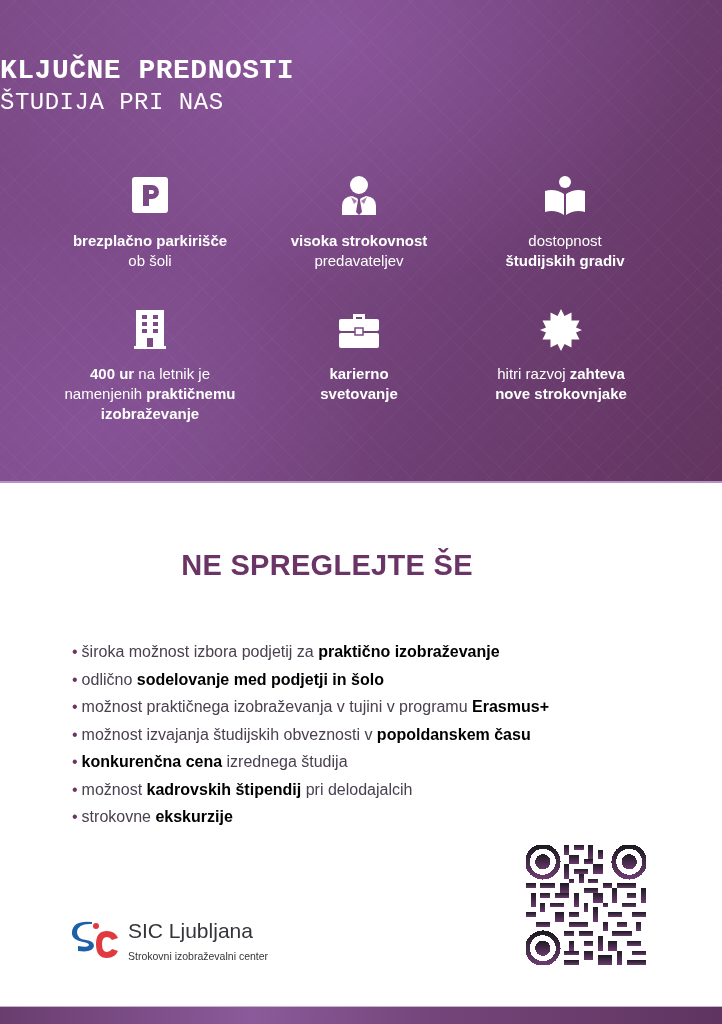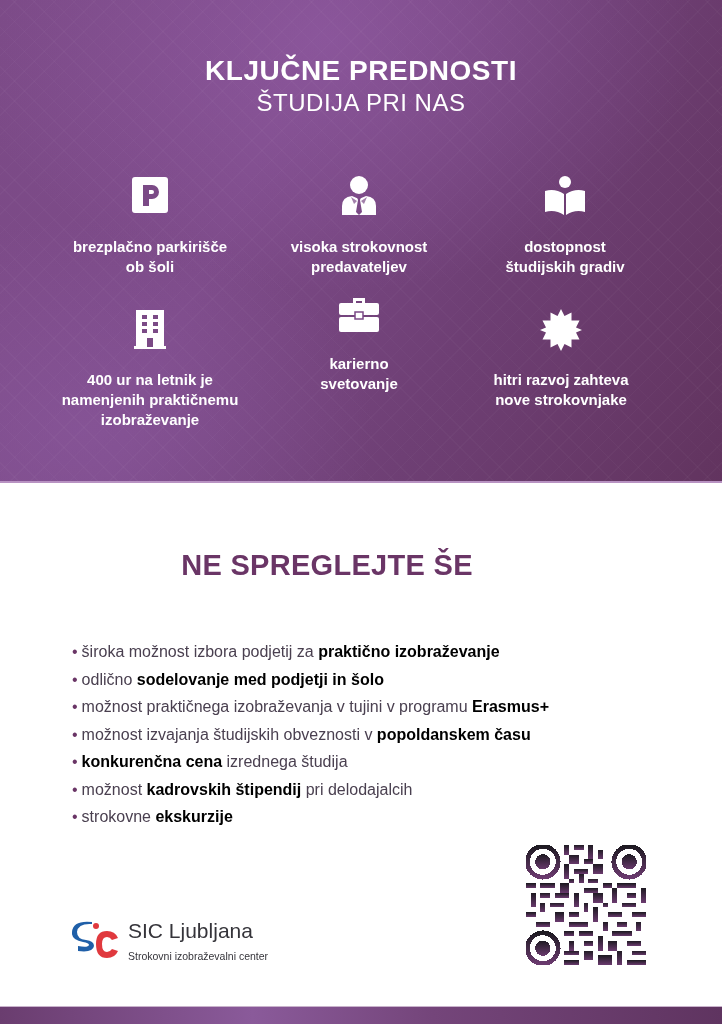--- a/index.html
+++ b/index.html
@@ -15,29 +15,29 @@
   }
   .hero::after {
     content: ""; position: absolute; inset: 0;
     background-image:
       repeating-linear-gradient(45deg, rgba(255,255,255,0.025) 0 1px, transparent 1px 14px),
       repeating-linear-gradient(-45deg, rgba(255,255,255,0.025) 0 1px, transparent 1px 14px);
     pointer-events: none;
   }
   .hero-edge { position: absolute; left: 0; top: 481px; width: 722px; height: 2px; background: #b892c2; }
 
-  .hero-title { position: absolute; left: 0; top: 55px; width: 722px; text-align: center; color: #fff; z-index: 2; }
+  .hero-title { position: absolute; left: 0; top: 55px; width: 722px; color: #fff; z-index: 2; font-family: Liberation Mono, monospace; }
   .hero-title .t1 { font-weight: 700; font-size: 28px; letter-spacing: 0.5px; line-height: 32px; display: block; }
   .hero-title .t2 { font-weight: 400; font-size: 24px; letter-spacing: 0.5px; line-height: 32px; display: block; }
 
   .feature { position: absolute; width: 230px; text-align: center; color: #fff; z-index: 2; }
   .feature .icon { display: block; margin: 0 auto; height: 44px; width: 44px; }
-  .feature .label { display: block; font-size: 15px; line-height: 20px; margin-top: 18px; }
+  .feature .label { display: block; font-size: 15px; line-height: 20px; margin-top: 12px; }
   .feature .label b { font-weight: 700; }
-  .feature .label .n { font-weight: 700; }
+  .feature .label .n { font-weight: 400; }
 
   .section2-title {
     position: absolute; left: 0; top: 549px; width: 654px; text-align: center;
     font-weight: 700; font-size: 29px; color: #6a3566; letter-spacing: 0.3px;
   }
 
   .list { position: absolute; left: 72px; top: 638px; list-style: none; }
   .list li { font-size: 16px; line-height: 27.5px; color: #4a4050; white-space: nowrap; }
   .list li .dot { color: #6a3566; margin-right: 4px; }
   .list li b { color: #000000; font-weight: 700; }
@@ -116,21 +116,21 @@
       <rect x="19" y="30" width="6" height="9"></rect>
     </g>
   </svg>
   <span class="label">
     <b>400 ur</b><span class="n"> na letnik je</span><br>
     <span class="n">namenjenih </span><b>praktičnemu</b><br>
     <b>izobraževanje</b>
   </span>
 </div>
 
-<div class="feature" style="left:244px; top:292px;">
+<div class="feature" style="left:244px; top:308px;">
   <svg class="icon" viewBox="0 0 44 44">
     <path d="M16 6 h12 v5 h-3 v-2 h-6 v2 h-3 z" fill="#fff"></path>
     <rect x="2" y="11" width="40" height="12" rx="2" fill="#fff"></rect>
     <rect x="2" y="25" width="40" height="15" rx="2" fill="#fff"></rect>
     <rect x="18" y="20" width="8" height="7" fill="#fff" stroke="#7b4a86" stroke-width="1.5"></rect>
   </svg>
   <span class="label">
     <b>karierno</b><br>
     <b>svetovanje</b>
   </span>

